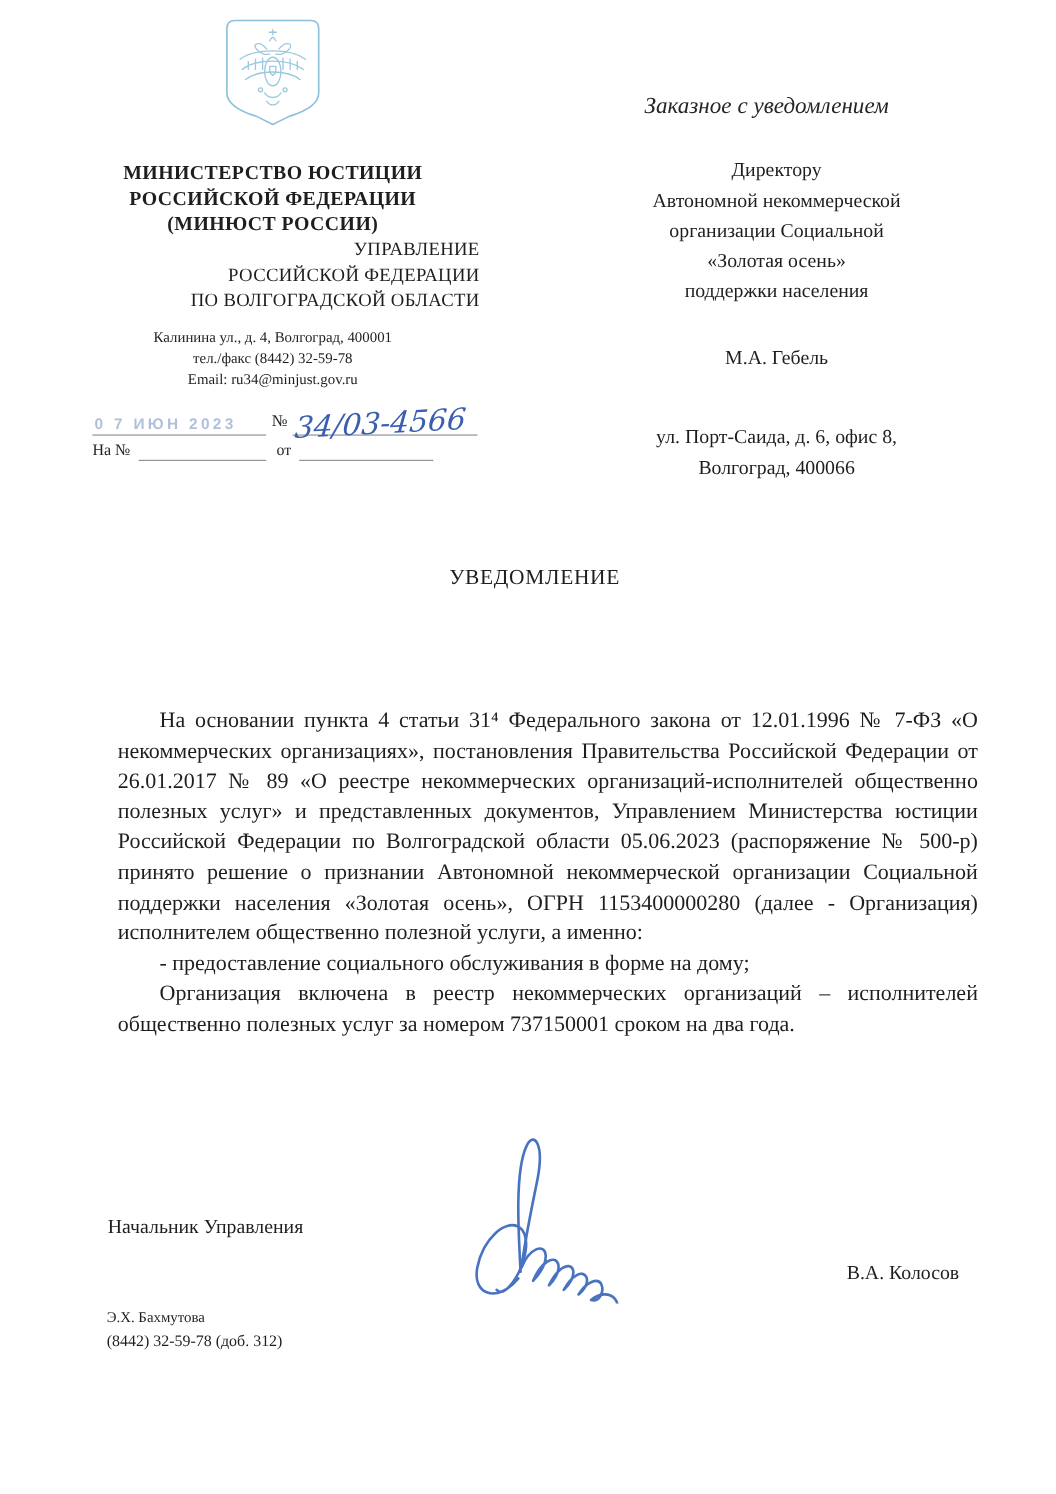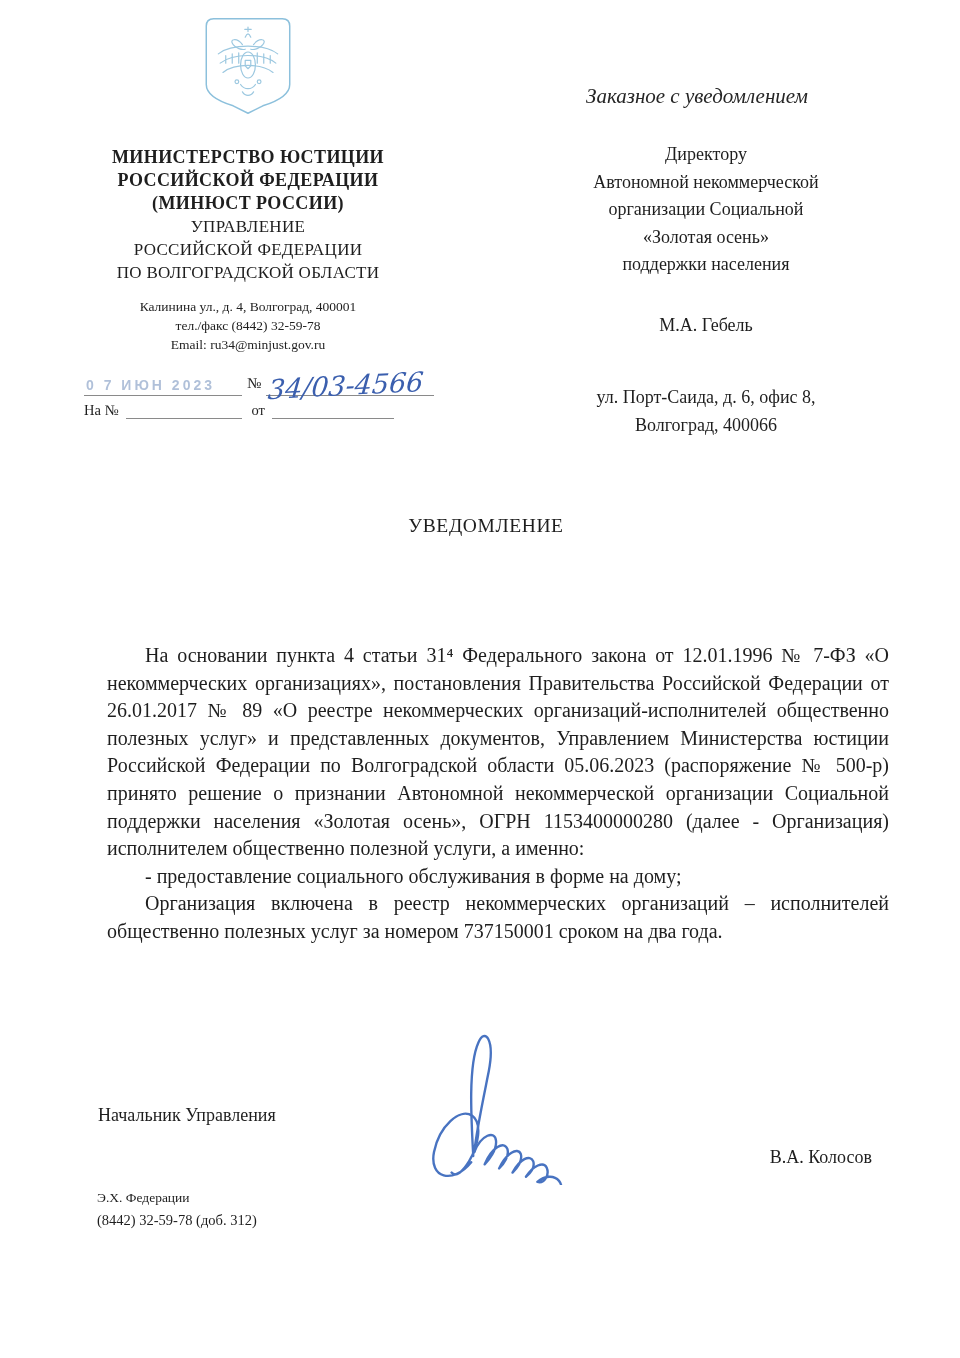--- a/index.html
+++ b/index.html
@@ -18,20 +18,21 @@
   }
   .emblem { display: block; margin: 6px auto 0 auto; }
   .ministry-bold {
     margin-top: 30px;
     font-size: 18px; font-weight: bold; line-height: 23px;
     letter-spacing: 0.4px;
   }
   .ministry-reg {
     font-size: 17px; font-weight: normal; line-height: 23px;
     letter-spacing: 0.3px;
+    text-align: right;
   }
   .contacts {
     margin-top: 13px;
     font-size: 13.5px; line-height: 19px;
   }
 
   .ref-block { margin-top: 14px; text-align: left; padding-left: 24px; }
   .ref-line1 { position: relative; height: 30px; white-space: nowrap; }
   .stamp-seg {
     display: inline-block; width: 158px; vertical-align: bottom;
@@ -183,15 +184,15 @@
 
 <svg class="signature-svg" width="168" height="155" viewBox="0 0 160 150" fill="none" stroke="#3f6cbe" stroke-width="2.3" stroke-linecap="round" stroke-linejoin="round" opacity="0.95">
   <path d="M56,128 C38,150 15,143 20,118 C25,93 45,75 57,83 C67,90 63,112 54,127 C48,137 41,143 37,138"></path>
   <path d="M58,122 C56,86 53,34 63,12 C69,-2 79,8 73,40 C67,70 61,98 59,118"></path>
   <path d="M59,118 C66,101 79,97 80,107 C81,116 73,126 69,130 C76,113 88,107 91,115 C93,122 87,130 83,134 C90,119 101,113 104,120 C106,127 100,134 96,138 C103,125 113,120 116,127 C118,133 113,139 109,142 C116,131 126,127 129,133 C132,140 127,149 120,147 C127,141 136,140 141,146 C145,151 143,158 137,155"></path>
 </svg>
 
 <div class="signer-name">В.А. Колосов</div>
 
 <div class="executor">
-  <div>Э.Х. Федерации</div>
+  <div>Э.Х. Бахмутова</div>
   <div class="phone">(8442) 32-59-78 (доб. 312)</div>
 </div>
 
 </body></html>

